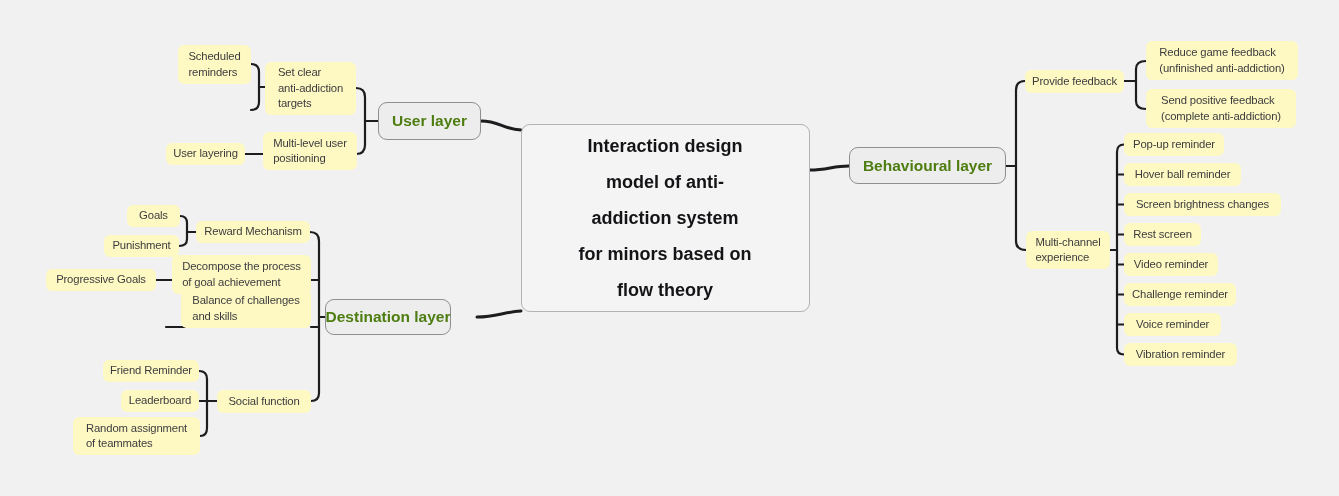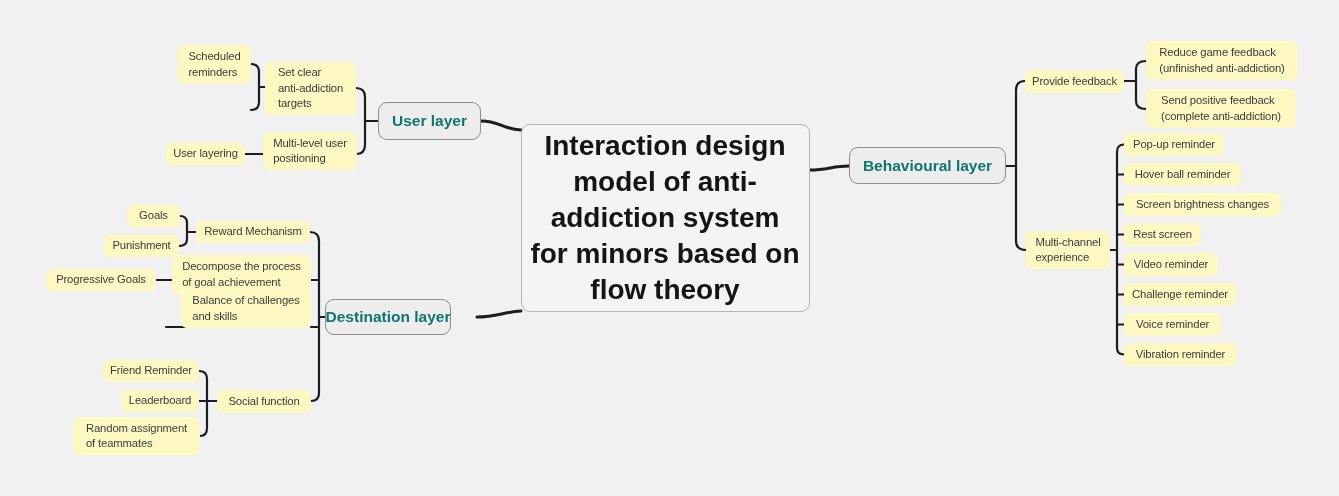--- a/index.html
+++ b/index.html
@@ -13,27 +13,27 @@
   svg.links path.sub{stroke-width:2.2px;}
   .node{
     position:absolute;display:flex;align-items:center;box-sizing:border-box;
     background:#fef9c3;border-radius:6px;padding:0 8px;color:#3c3c3e;
     font-size:11.3px;letter-spacing:-0.15px;justify-content:center;
   }
   .node span{white-space:pre;line-height:15.5px;display:block;}
   .node.layer{
     background:#ededee;border:1.5px solid #8f8f92;border-radius:9px;
     justify-content:center;text-align:center;
-    font-size:15.5px;font-weight:600;color:#0f766e;letter-spacing:0;
+    font-size:15.5px;font-weight:600;color:#4d7c0f;letter-spacing:0;
   }
   .node.layer span{line-height:18px;}
   .node.center{
     background:#f4f4f5;border:1px solid #b3b3b6;border-radius:9px;
     justify-content:center;text-align:center;
-    font-size:28px;font-weight:700;color:#141416;letter-spacing:0;padding-left:7px;
+    font-size:18px;font-weight:700;color:#141416;letter-spacing:0;padding-left:7px;
   }
   .node.center span{white-space:pre-line;line-height:36px;}
 </style>
 </head>
 <body>
 
 <div class="canvas">
 
   <svg class="links" viewBox="0 0 1339 496">
     <g>

